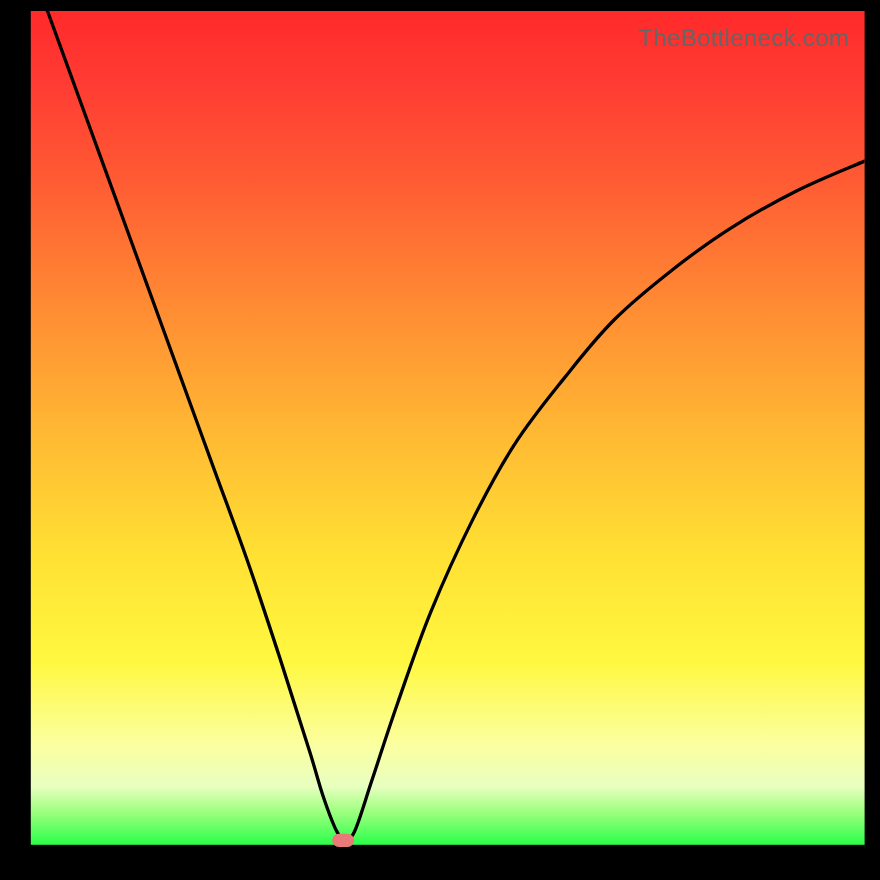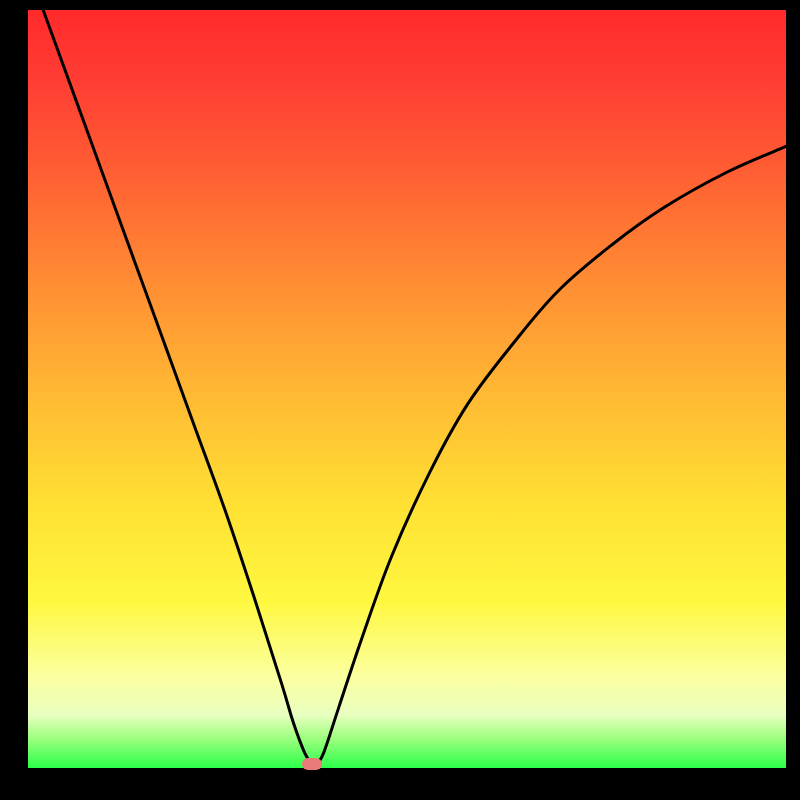--- a/index.html
+++ b/index.html
@@ -56,18 +56,19 @@
     border-radius: 6px;
     transform: translate(-50%, -50%);
     z-index: 4;
   }
 </style>
 </head>
 <body>
 
 <div class="container">
   <div class="plot-area">
+    <div class="watermark">TheBottleneck.com</div>
     <svg class="curve-svg" viewBox="0 0 758 758" preserveAspectRatio="none">
       <path id="curve-path" fill="none" stroke="#000000" stroke-width="3" stroke-linecap="round" stroke-linejoin="round" d="M 15.16 0.00 C 20.62 15.01, 34.56 53.36, 45.48 83.38 C 56.40 113.40, 64.88 136.74, 75.80 166.76 C 86.72 196.78, 95.20 220.12, 106.12 250.14 C 117.04 280.16, 125.52 303.50, 136.44 333.52 C 147.36 363.54, 155.84 386.88, 166.76 416.90 C 177.68 446.92, 186.16 468.90, 197.08 500.28 C 208.00 531.66, 217.17 559.86, 227.40 591.24 C 237.63 622.62, 247.11 652.79, 253.93 674.62 C 260.75 696.45, 261.21 700.24, 265.30 712.52 C 269.39 724.80, 273.26 735.34, 276.67 742.84 C 280.08 750.34, 282.20 752.16, 284.25 754.21 C 286.30 756.26, 285.99 756.26, 288.04 754.21 C 290.09 752.16, 291.53 753.07, 295.62 742.84 C 299.71 732.61, 303.96 717.83, 310.78 697.36 C 317.60 676.89, 323.97 656.43, 333.52 629.14 C 343.07 601.85, 351.56 575.78, 363.84 545.76 C 376.12 515.74, 388.10 489.67, 401.74 462.38 C 415.38 435.09, 424.63 417.35, 439.64 394.16 C 454.65 370.97, 468.75 353.99, 485.12 333.52 C 501.49 313.05, 512.86 298.20, 530.60 280.46 C 548.34 262.72, 564.56 249.99, 583.66 234.98 C 602.76 219.97, 616.25 210.04, 636.72 197.08 C 657.19 184.12, 675.53 173.89, 697.36 162.97 C 719.19 152.05, 747.08 141.22, 758.00 136.44"></path>
     </svg>
     <div id="marker" class="marker" style="left: 284.25px; top: 754.21px;"></div>
   </div>
 </div>
 
 </body></html>

